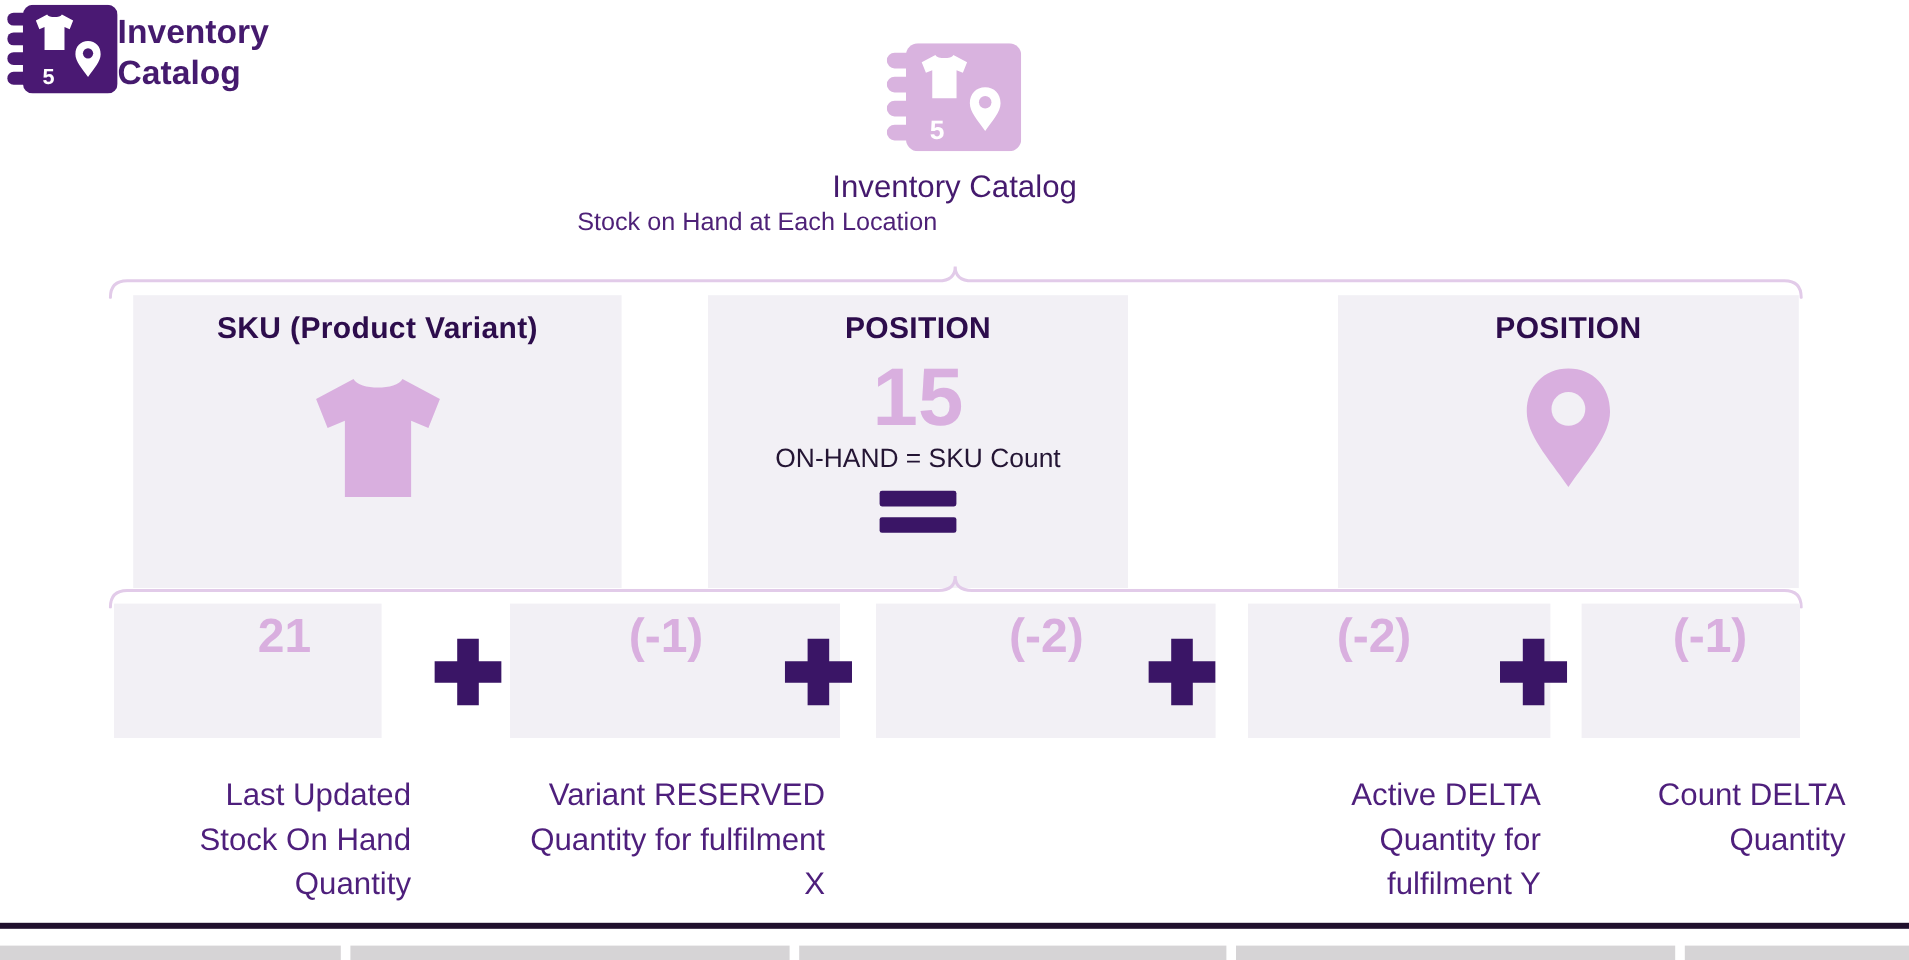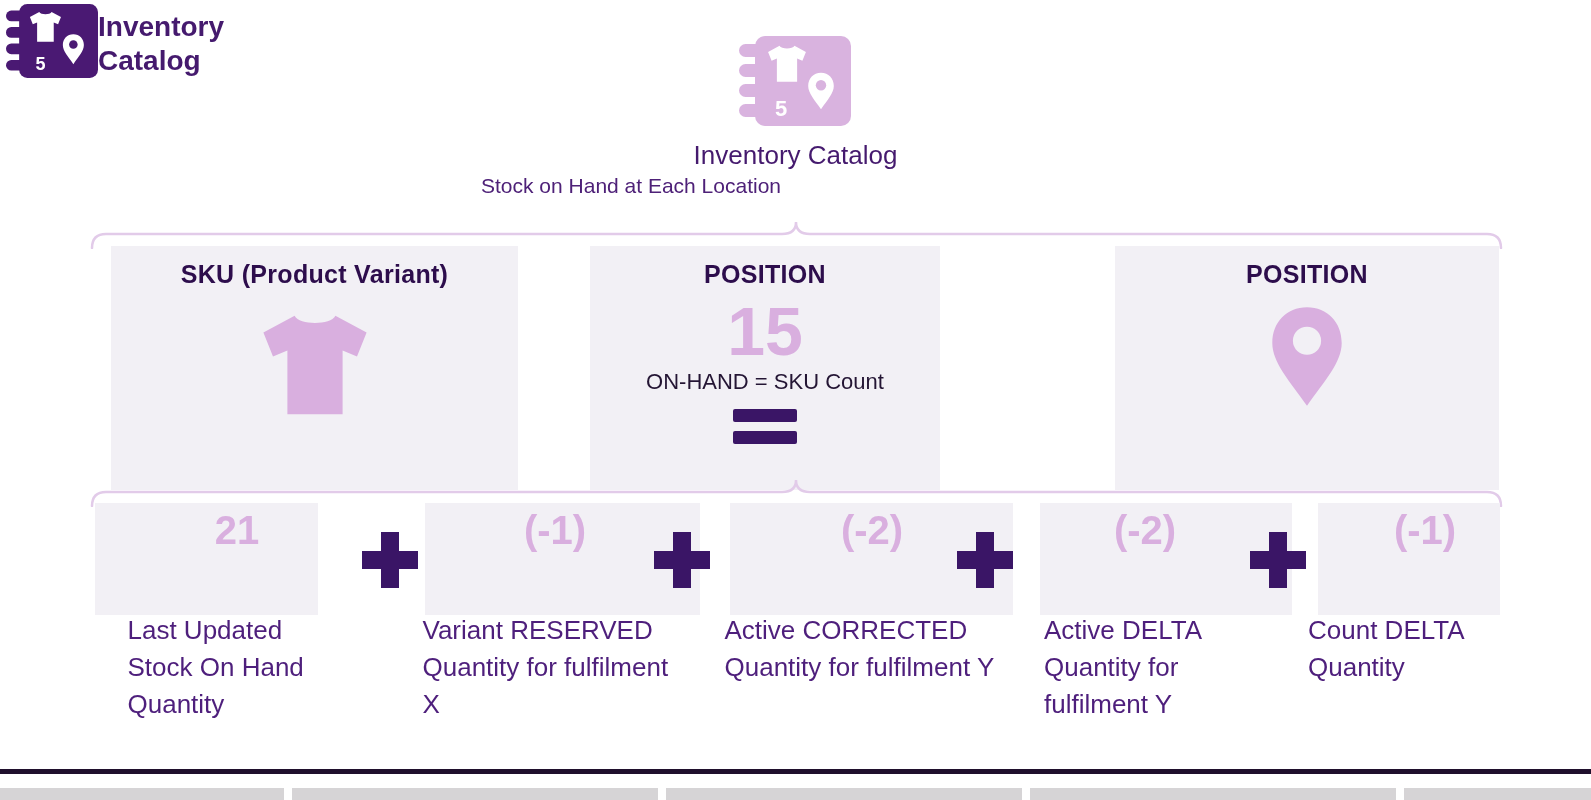--- a/index.html
+++ b/index.html
@@ -37,21 +37,21 @@
   .panel-header{margin-top:14px;font-size:25px;font-weight:bold;color:var(--darker);letter-spacing:.3px;}
   .tshirt-big{margin-top:22px;}
   .pin-big{margin-top:16px;}
   .pos-value{font-size:68px;font-weight:bold;color:var(--light);line-height:1;margin-top:8px;text-align:center;}
   .pos-caption{font-size:22px;color:var(--ink);margin-top:4px;}
   .equals{margin-top:14px;display:flex;flex-direction:column;gap:9px;}
   .equals span{display:block;width:64px;height:13px;background:var(--accent);border-radius:2px;}
   
   .term-bg{position:absolute;top:503px;height:112px;background:var(--panel);}
   .term-value{position:absolute;top:510px;transform:translateX(-50%);font-size:40px;font-weight:bold;color:var(--light);line-height:1;white-space:nowrap;}
-  .term-label{position:absolute;top:612px;transform:translateX(-50%);font-size:26px;line-height:37px;color:#4E1F7C;text-align:left;}
+  .term-label{position:absolute;top:644px;transform:translateX(-50%);font-size:26px;line-height:37px;color:#4E1F7C;text-align:right;}
   .plus{position:absolute;top:532px;}
   
   .bottom-rule{position:absolute;left:0;top:769px;width:1591px;height:5px;background:#20102D;}
   .edge{position:absolute;top:788px;height:12px;background:#D6D4D6;}
   .defs-hidden{position:absolute;width:0;height:0;overflow:hidden;}
 </style>
 </head>
 <body>
 
 <div class="stage">
@@ -147,21 +147,20 @@
     </svg>
   <svg class="plus" style="left:957px;" width="56" height="56" viewBox="0 0 56 56" aria-label="+">
     <path d="M19 0h18v19h19v18H37v19H19V37H0V19h19z" fill="#3A1566"></path>
     </svg>
   <svg class="plus" style="left:1250px;" width="56" height="56" viewBox="0 0 56 56" aria-label="+">
     <path d="M19 0h18v19h19v18H37v19H19V37H0V19h19z" fill="#3A1566"></path>
     </svg>
 
   <div class="term-label" style="left:235px;width:215px;">Last Updated Stock On Hand Quantity</div>
   <div class="term-label" style="left:555px;width:265px;">Variant RESERVED Quantity for fulfilment X</div>
-  <div class="term-label" style="left:872px;width:295px;">Active CORRECTED Quantity for fulfilment Y</div>
   <div class="term-label" style="left:1164px;width:240px;">Active DELTA Quantity for fulfilment Y</div>
   <div class="term-label" style="left:1423px;width:230px;">Count DELTA Quantity</div>
 
   <div class="bottom-rule"></div>
   <div class="edge" style="left:0;width:284px;"></div>
   <div class="edge" style="left:292px;width:366px;"></div>
   <div class="edge" style="left:666px;width:356px;"></div>
   <div class="edge" style="left:1030px;width:366px;"></div>
   <div class="edge" style="left:1404px;width:187px;"></div>
 

